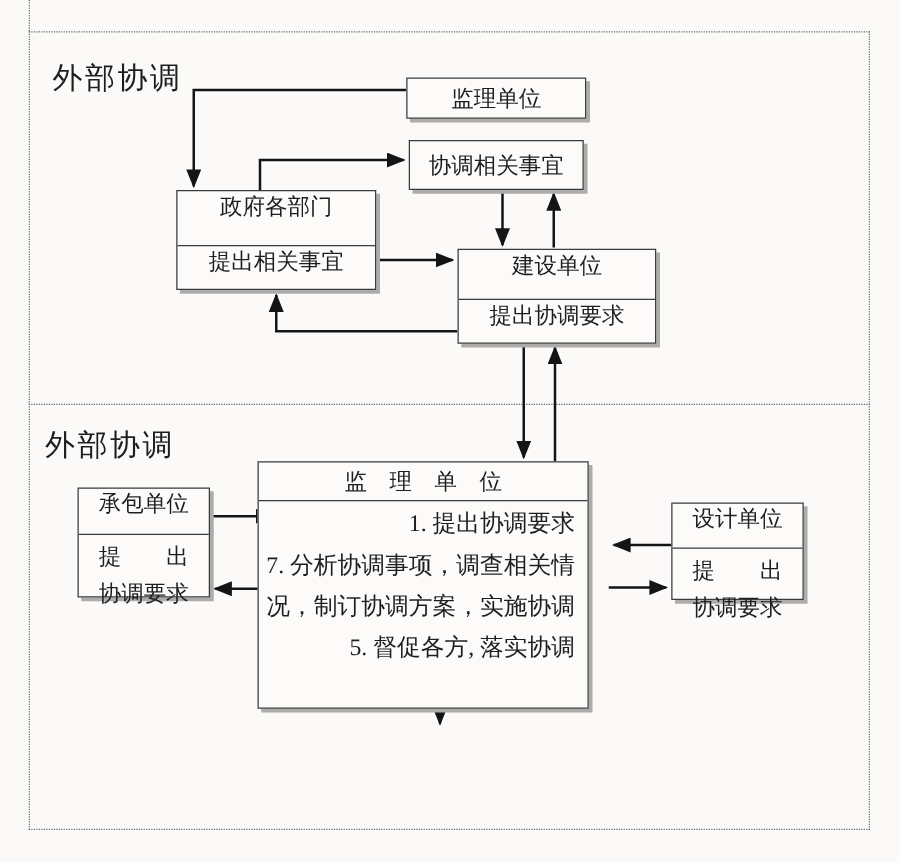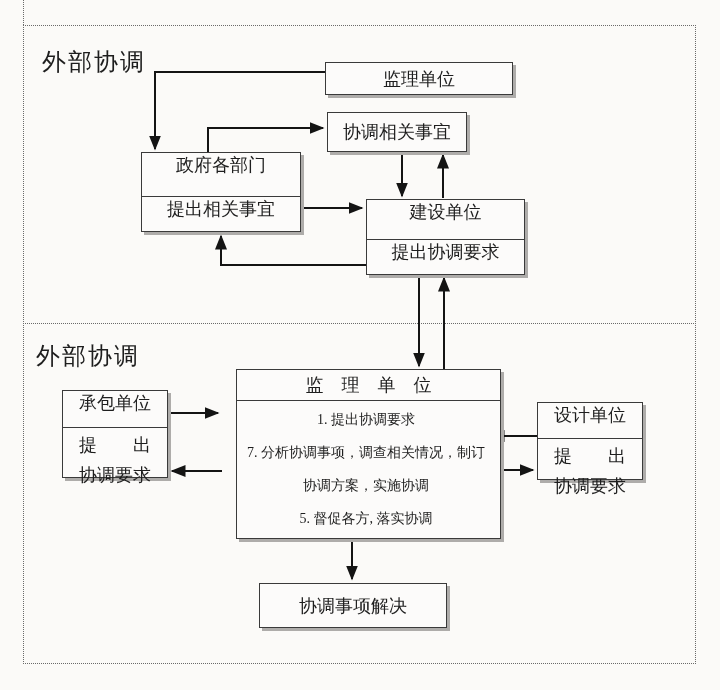--- a/index.html
+++ b/index.html
@@ -86,24 +86,24 @@
     height: 31px;
     box-sizing: border-box;
     display: flex;
     align-items: center;
     justify-content: center;
     border-bottom: 1.5px solid #3a3a3a;
     white-space: nowrap;
   }
   .sup-body {
     box-sizing: border-box;
-    font-size: 14px;
+    font-size: 19px;
     line-height: 33px;
     padding: 2px 10px 0 5px;
-    text-align: center;
+    text-align: right;
   }
 </style>
 </head>
 <body>
 
 <div class="canvas">
 
   <div class="left-border-stub"></div>
   <div class="outer-frame"></div>
   <div class="section-divider"></div>
@@ -127,21 +127,21 @@
       <polyline points="419,276 419,366" marker-end="url(#ah)"></polyline>
       <polyline points="444,369 444,278" marker-end="url(#ah)"></polyline>
       <polyline points="168,413 218,413" marker-end="url(#ah)"></polyline>
       <polyline points="222,471 172,471" marker-end="url(#ah)"></polyline>
       <polyline points="537,436 491,436" marker-end="url(#ah)"></polyline>
       <polyline points="487,470 533,470" marker-end="url(#ah)"></polyline>
       <polyline points="352,539 352,579" marker-end="url(#ah)"></polyline>
     </g>
   </svg>
 
-  <div class="box single" style="left:325px; top:62px; width:188px; height:33px;">
+  <div class="box single" style="left:325px; top:62px; width:144px; height:33px;">
     <span>监理单位</span>
   </div>
 
   <div class="box single" style="left:327px; top:112px; width:140px; height:40px;">
     <span>协调相关事宜</span>
   </div>
 
   <div class="box" style="left:141px; top:152px; width:160px; height:80px;">
     <div class="box-row" style="height:43px;">
       <span>政府各部门</span>
@@ -163,38 +163,35 @@
   <div class="box" style="left:62px; top:390px; width:106px; height:88px;">
     <div class="box-row" style="height:36px;">
       <span>承包单位</span>
     </div>
     <div class="box-row stack" style="height:64px;">
       <span>提　　出</span>
       <span>协调要求</span>
     </div>
   </div>
 
-  <div class="box" style="left:236px; top:369px; width:265px; height:170px;">
+  <div class="box" style="left:206px; top:369px; width:265px; height:198px;">
     <div class="sup-title">
       <span>监　理　单　位</span>
     </div>
     <div class="sup-body">
       <div class="list-line">1. 提出协调要求</div>
       <div class="list-line">7. 分析协调事项，调查相关情况，制订协调方案，实施协调</div>
       <div class="list-line">5. 督促各方, 落实协调</div>
     </div>
   </div>
 
   <div class="box" style="left:537px; top:402px; width:106px; height:78px;">
     <div class="box-row" style="height:35px;">
       <span>设计单位</span>
     </div>
     <div class="box-row stack" style="height:65px;">
       <span>提　　出</span>
       <span>协调要求</span>
     </div>
   </div>
 
-  <div class="box single" style="left:259px; top:583px; width:188px; height:45px;">
-    <span>协调事项解决</span>
-  </div>
 
 </div>
 
 </body></html>

